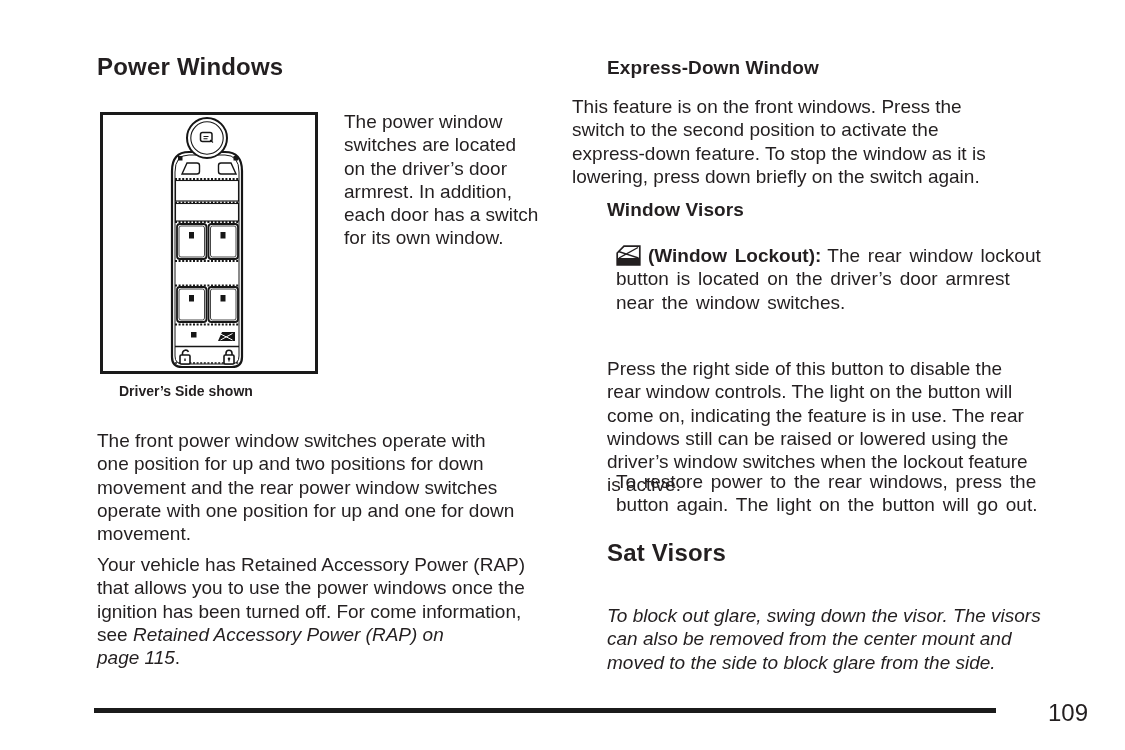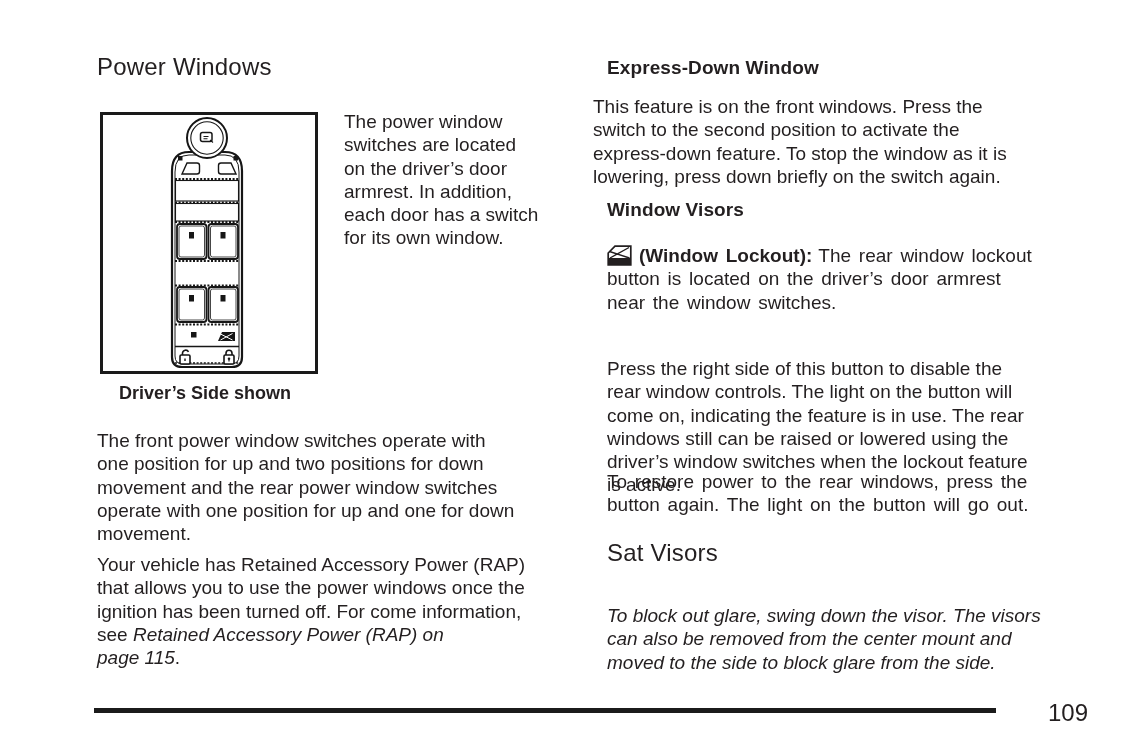--- a/index.html
+++ b/index.html
@@ -3,33 +3,33 @@
 <meta charset="utf-8">
 <style>
   html,body{margin:0;padding:0;}
   body{
     width:1125px;height:750px;background:#ffffff;position:relative;
     font-family:"Liberation Sans","DejaVu Sans",sans-serif;color:#231f20;
     -webkit-font-smoothing:antialiased;overflow:hidden;
   }
   .abs{position:absolute;}
   h1,h2,p,figure{margin:0;padding:0;}
-  .h1{font-size:24px;font-weight:400;line-height:26px;letter-spacing:.2px;}
+  .h1{font-size:24px;font-weight:700;line-height:26px;letter-spacing:.2px;}
   .h2{font-size:19px;font-weight:700;line-height:24px;letter-spacing:.1px;}
   .body{font-size:19px;line-height:23.3px;}
   .lines{white-space:pre-line;}
-  .caption{font-size:18px;font-weight:700;}
+  .caption{font-size:14px;font-weight:700;}
   .figure-frame{
     width:218px;height:262px;border:3px solid #1a1a1a;box-sizing:border-box;
     background:#ffffff;
   }
   .figure-frame svg{display:block;}
   .lockicon{display:inline-block;vertical-align:-3.5px;margin-right:7px;}
   .bold-run{font-weight:700;margin-right:6px;}
-  .wide{word-spacing:2.5px;}
+  .wide{word-spacing:2.5px;margin-left:9px;}
   .rule{background:#1b1b1b;height:4.5px;}
   .pagenum{font-size:24px;line-height:24px;}
   i.lines{}
 </style>
 </head>
 <body>
 
 <div>
 
   <h1 class="h1 abs" style="left:97px;top:54px;">Power Windows</h1>
@@ -125,21 +125,21 @@
 movement.</p>
 
   <p class="body abs" style="left:97px;top:553px;width:500px;"><span class="lines">Your vehicle has Retained Accessory Power (RAP)
 that allows you to use the power windows once the
 ignition has been turned off. For come information,
 see </span><i class="lines">Retained Accessory Power (RAP) on
 page 115</i><span>.</span></p>
 
   <h2 class="h2 abs" style="left:607px;top:56px;">Express-Down Window</h2>
 
-  <p class="body lines abs" style="left:593px;top:95px;width:500px;">This feature is on the front windows. Press the
+  <p class="body lines abs" style="left:572px;top:95px;width:500px;">This feature is on the front windows. Press the
 switch to the second position to activate the
 express-down feature. To stop the window as it is
 lowering, press down briefly on the switch again.</p>
 
   <h2 class="h2 abs" style="left:607px;top:198px;">Window Visors</h2>
 
   <p class="body wide abs" style="left:607px;top:244px;width:500px;"><svg class="lockicon" width="25" height="21" viewBox="0 0 25 21">
         <path d="M1.2,8 L8,1.2 H23.8 V19.8 H1.2 Z" fill="#ffffff" stroke="#231f20" stroke-width="1.7"></path>
         <path d="M2.5,6.5 L22.5,13 M22,2.5 L3,13" stroke="#231f20" stroke-width="1.4" fill="none"></path>
         <path d="M1.2,13 H23.8 V19.8 H1.2 Z" fill="#231f20"></path>

